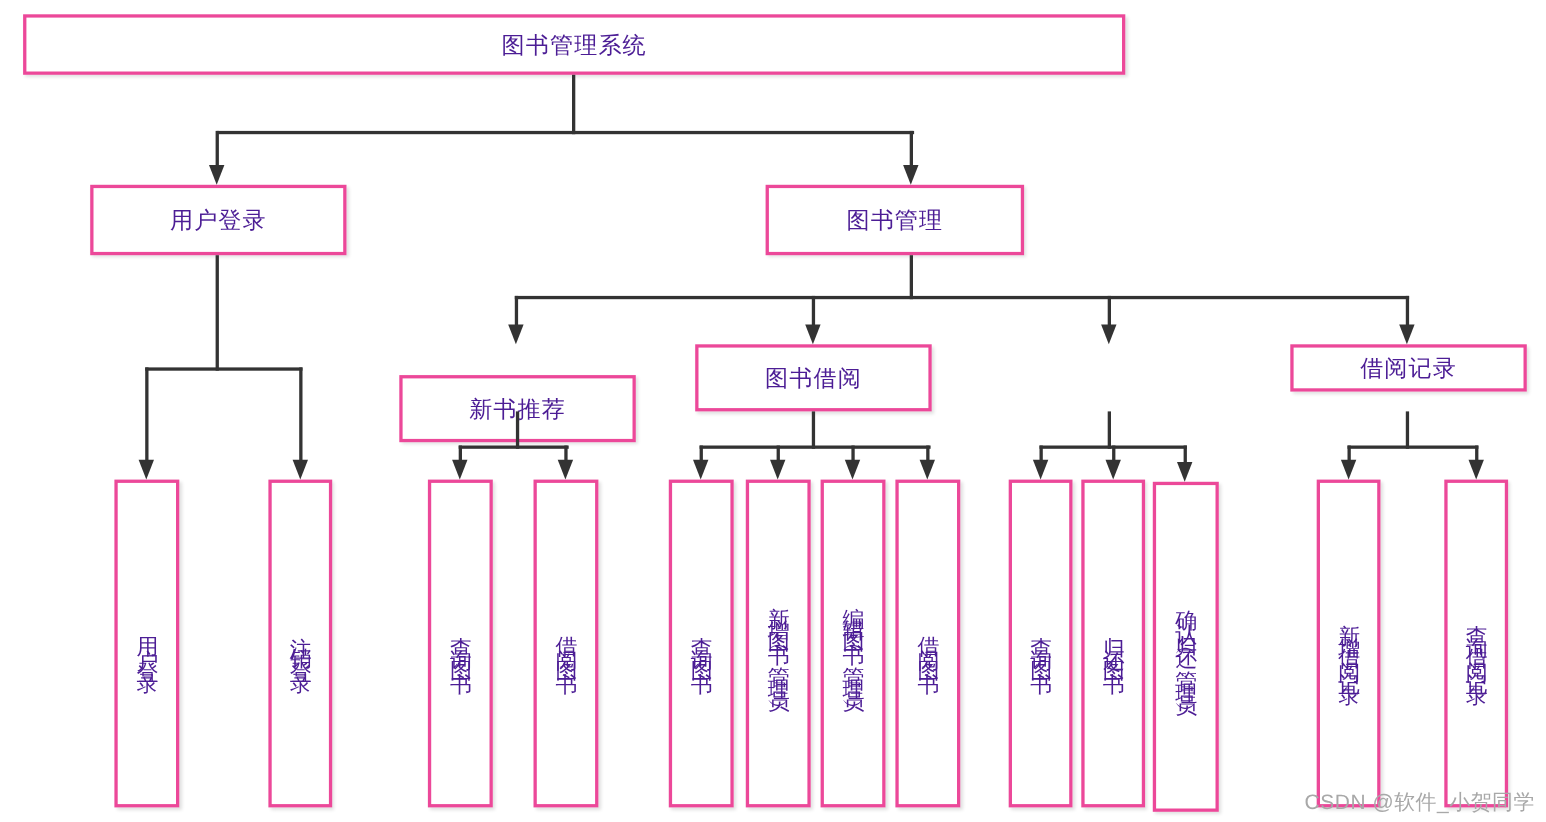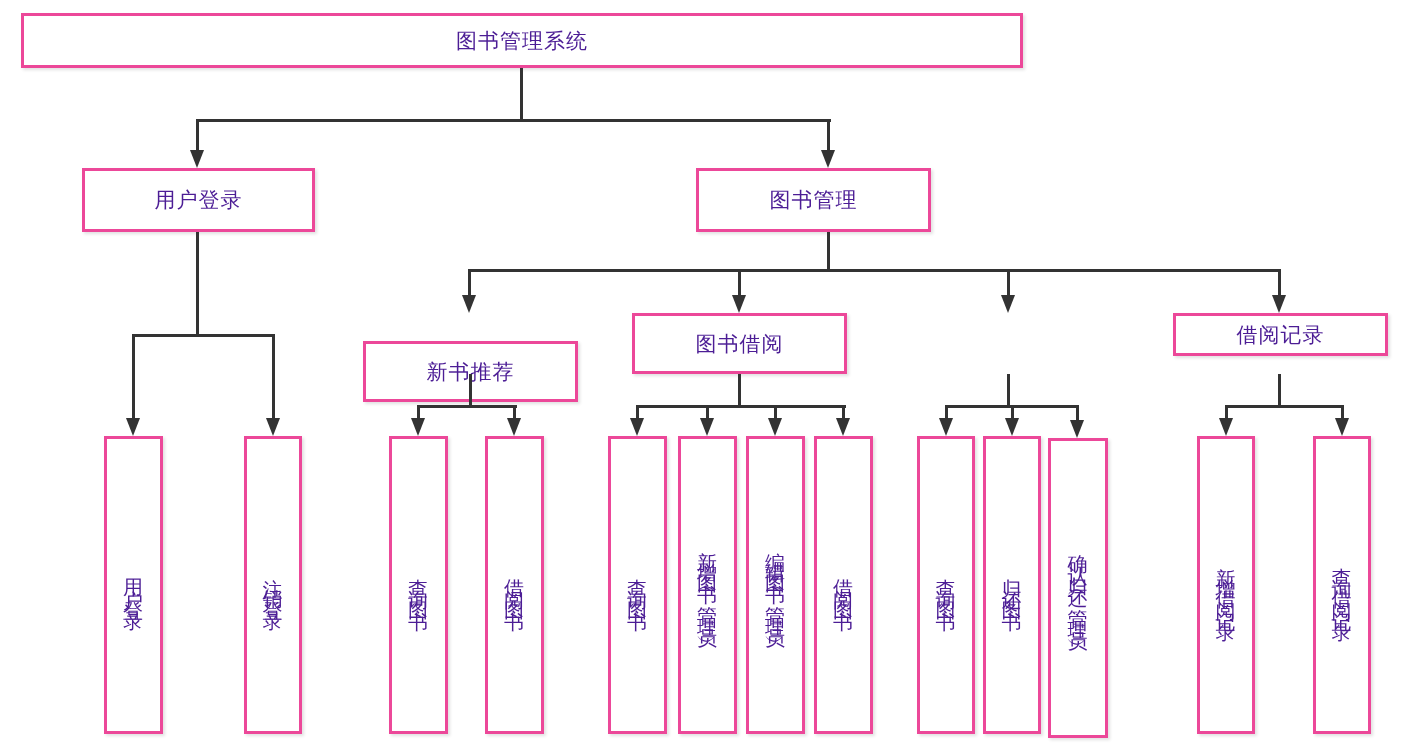--- a/index.html
+++ b/index.html
@@ -179,14 +179,15 @@
   <div class="arrow" style="left:1005px; top:418px;"></div>
   <div class="arrow" style="left:1070px; top:420px;"></div>
 
   <div class="lv" style="left:1278px; top:374px; height:34px;"></div>
   <div class="lh" style="left:1225px; top:405px; width:119px;"></div>
   <div class="lv" style="left:1225px; top:405px; height:16px;"></div>
   <div class="lv" style="left:1341px; top:405px; height:16px;"></div>
   <div class="arrow" style="left:1219px; top:418px;"></div>
   <div class="arrow" style="left:1335px; top:418px;"></div>
 
+  <div id="watermark">CSDN @软件_小贺同学</div>
 
 </div>
 
 </body></html>

